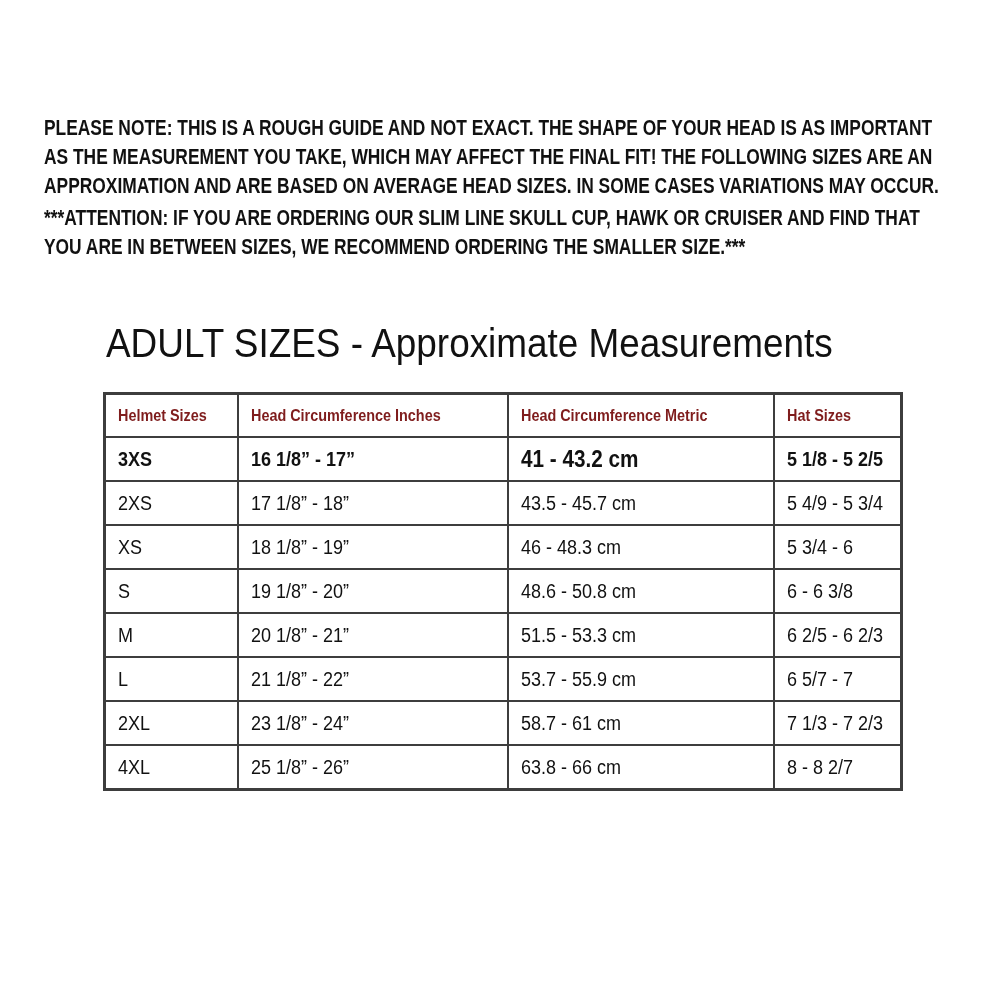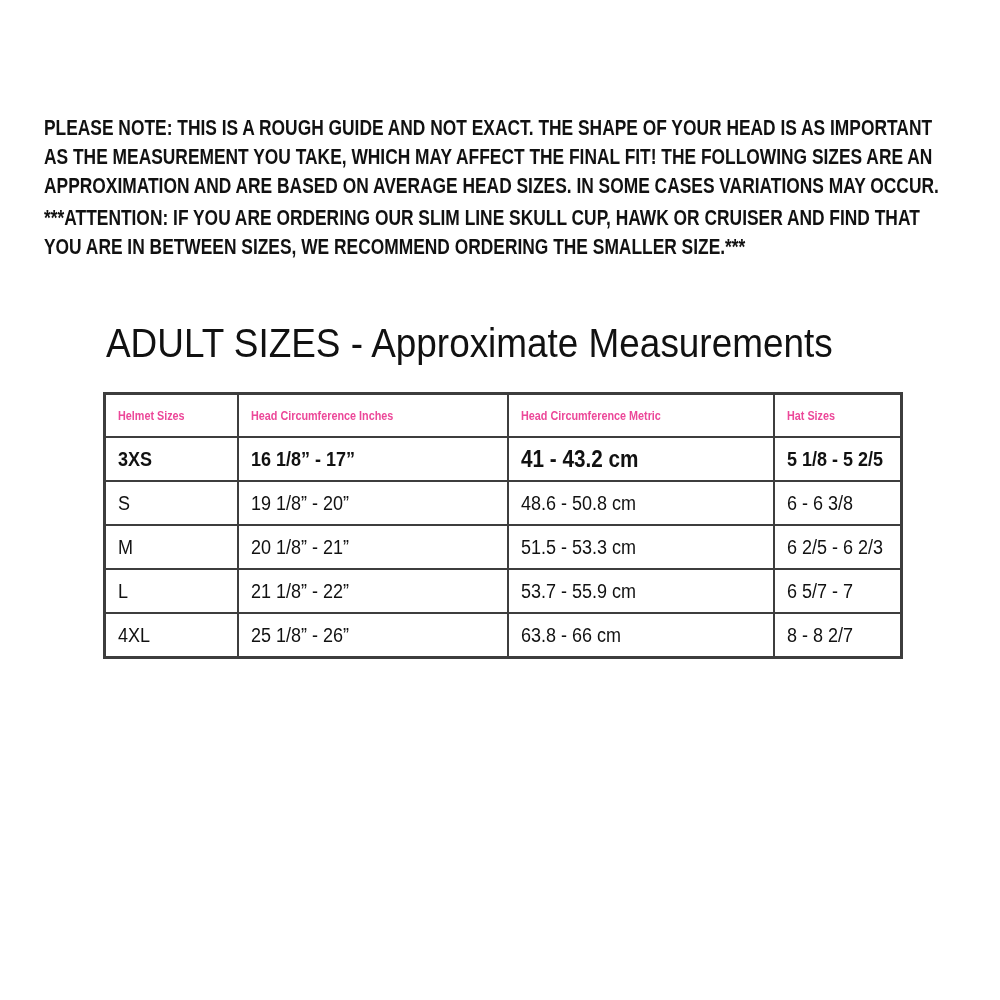--- a/index.html
+++ b/index.html
@@ -63,23 +63,23 @@
   .size-table th,
   .size-table td {
     border: 2px solid #3d3d3d;
     padding: 0 4px 0 12px;
     text-align: left;
     vertical-align: middle;
     overflow: hidden;
   }
   .size-table th {
     height: 41px;
-    font-size: 12px;
+    font-size: 16px;
     font-weight: bold;
-    color: #ec4899;
+    color: #7f1d1d;
   }
   .size-table td {
     height: 42px;
     font-size: 20px;
     font-weight: normal;
     color: #111111;
   }
   
   .cnd {
     display: inline-block;
@@ -118,37 +118,55 @@
     </tr>
   </thead>
   <tbody>
     <tr class="first-row">
       <td><span class="cnd">3XS</span></td>
       <td><span class="cnd">16 1/8” - 17”</span></td>
       <td class="metric-cell"><span class="cnd">41 - 43.2 cm</span></td>
       <td><span class="cnd">5 1/8 - 5 2/5</span></td>
     </tr>
     <tr>
+      <td><span class="cnd">2XS</span></td>
+      <td><span class="cnd">17 1/8” - 18”</span></td>
+      <td class="metric-cell"><span class="cnd">43.5 - 45.7 cm</span></td>
+      <td><span class="cnd">5 4/9 - 5 3/4</span></td>
+    </tr>
+    <tr>
+      <td><span class="cnd">XS</span></td>
+      <td><span class="cnd">18 1/8” - 19”</span></td>
+      <td class="metric-cell"><span class="cnd">46 - 48.3 cm</span></td>
+      <td><span class="cnd">5 3/4 - 6</span></td>
+    </tr>
+    <tr>
       <td><span class="cnd">S</span></td>
       <td><span class="cnd">19 1/8” - 20”</span></td>
       <td class="metric-cell"><span class="cnd">48.6 - 50.8 cm</span></td>
       <td><span class="cnd">6 - 6 3/8</span></td>
     </tr>
     <tr>
       <td><span class="cnd">M</span></td>
       <td><span class="cnd">20 1/8” - 21”</span></td>
       <td class="metric-cell"><span class="cnd">51.5 - 53.3 cm</span></td>
       <td><span class="cnd">6 2/5 - 6 2/3</span></td>
     </tr>
     <tr>
       <td><span class="cnd">L</span></td>
       <td><span class="cnd">21 1/8” - 22”</span></td>
       <td class="metric-cell"><span class="cnd">53.7 - 55.9 cm</span></td>
       <td><span class="cnd">6 5/7 - 7</span></td>
     </tr>
     <tr>
+      <td><span class="cnd">2XL</span></td>
+      <td><span class="cnd">23 1/8” - 24”</span></td>
+      <td class="metric-cell"><span class="cnd">58.7 - 61 cm</span></td>
+      <td><span class="cnd">7 1/3 - 7 2/3</span></td>
+    </tr>
+    <tr>
       <td><span class="cnd">4XL</span></td>
       <td><span class="cnd">25 1/8” - 26”</span></td>
       <td class="metric-cell"><span class="cnd">63.8 - 66 cm</span></td>
       <td><span class="cnd">8 - 8 2/7</span></td>
     </tr>
   </tbody>
 </table>
 
 </body></html>

